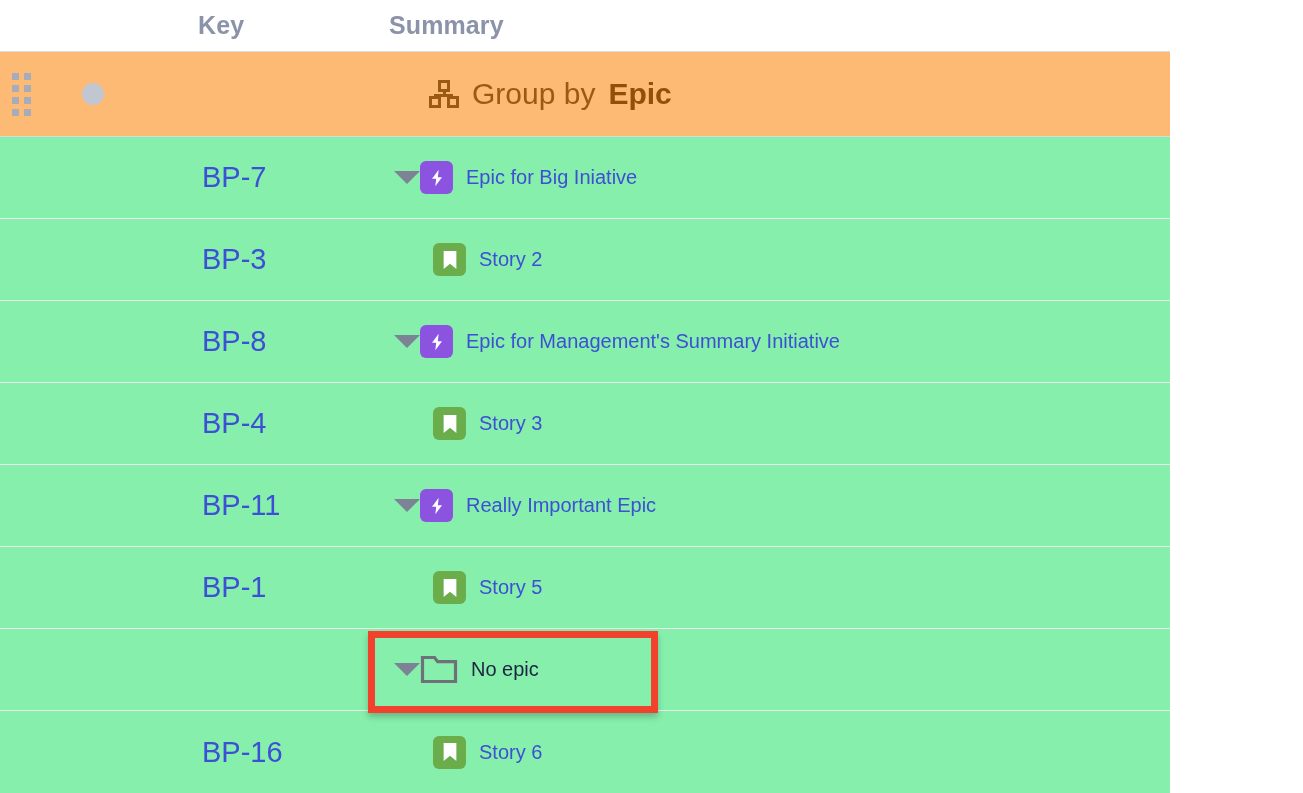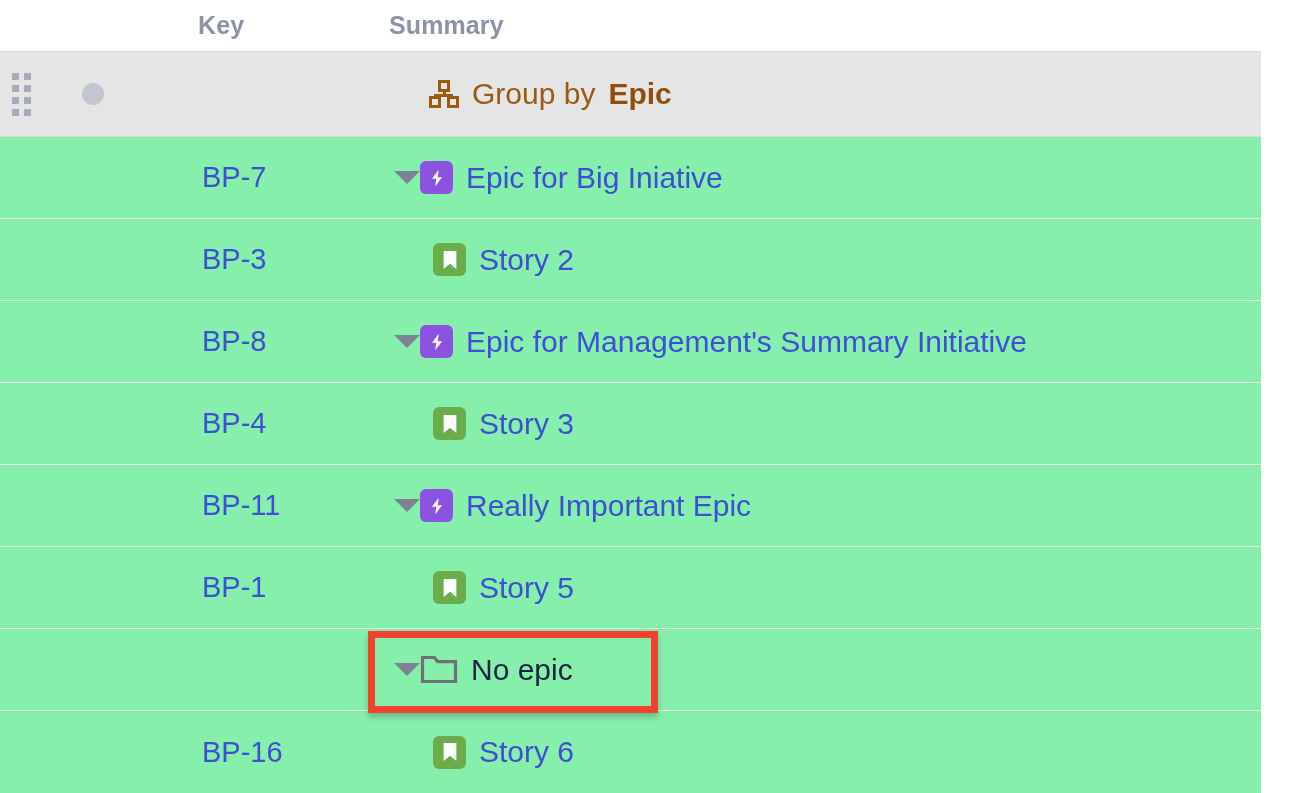--- a/index.html
+++ b/index.html
@@ -9,21 +9,21 @@
   }
   body {
     width: 1303px;
     height: 793px;
     font-family: "Liberation Sans", sans-serif;
     overflow: hidden;
     position: relative;
   }
 
   .grid {
-    width: 1261px;
+    width: 1170px;
     position: relative;
   }
 
   
   .col-handle  { width: 48px;  flex: 0 0 48px; }
   .col-dot     { width: 140px; flex: 0 0 140px; }
   .col-key     { width: 178px; flex: 0 0 178px; }
   .col-summary { flex: 1 1 auto; min-width: 0; }
 
   
@@ -43,21 +43,21 @@
     white-space: nowrap;
   }
   .head-key     { padding-left: 10px; }
   .head-summary { padding-left: 13px; }
 
   
   .groupby-row {
     display: flex;
     align-items: center;
     height: 85px;
-    background: #e5e5e5;
+    background: #fdba74;
     border-bottom: 1px solid #d9dbe0;
     box-sizing: border-box;
   }
   .drag-handle {
     width: 19px;
     margin-left: 12px;
     display: grid;
     grid-template-columns: 7px 7px;
     grid-template-rows: repeat(4, 7px);
     gap: 5px 5px;
@@ -174,21 +174,21 @@
   .type-icon svg { display: block; }
 
   .type-icon.folder {
     background: transparent;
     border-radius: 0;
     width: 38px;
     flex: 0 0 38px;
   }
 
   .summary-text {
-    font-size: 30px;
+    font-size: 20px;
     color: #3d4fd4;
     margin-left: 13px;
     white-space: nowrap;
   }
   .summary-text.plain { color: #1d2340; }
 
   
   .annot-box {
     position: absolute;
     left: 368px;

